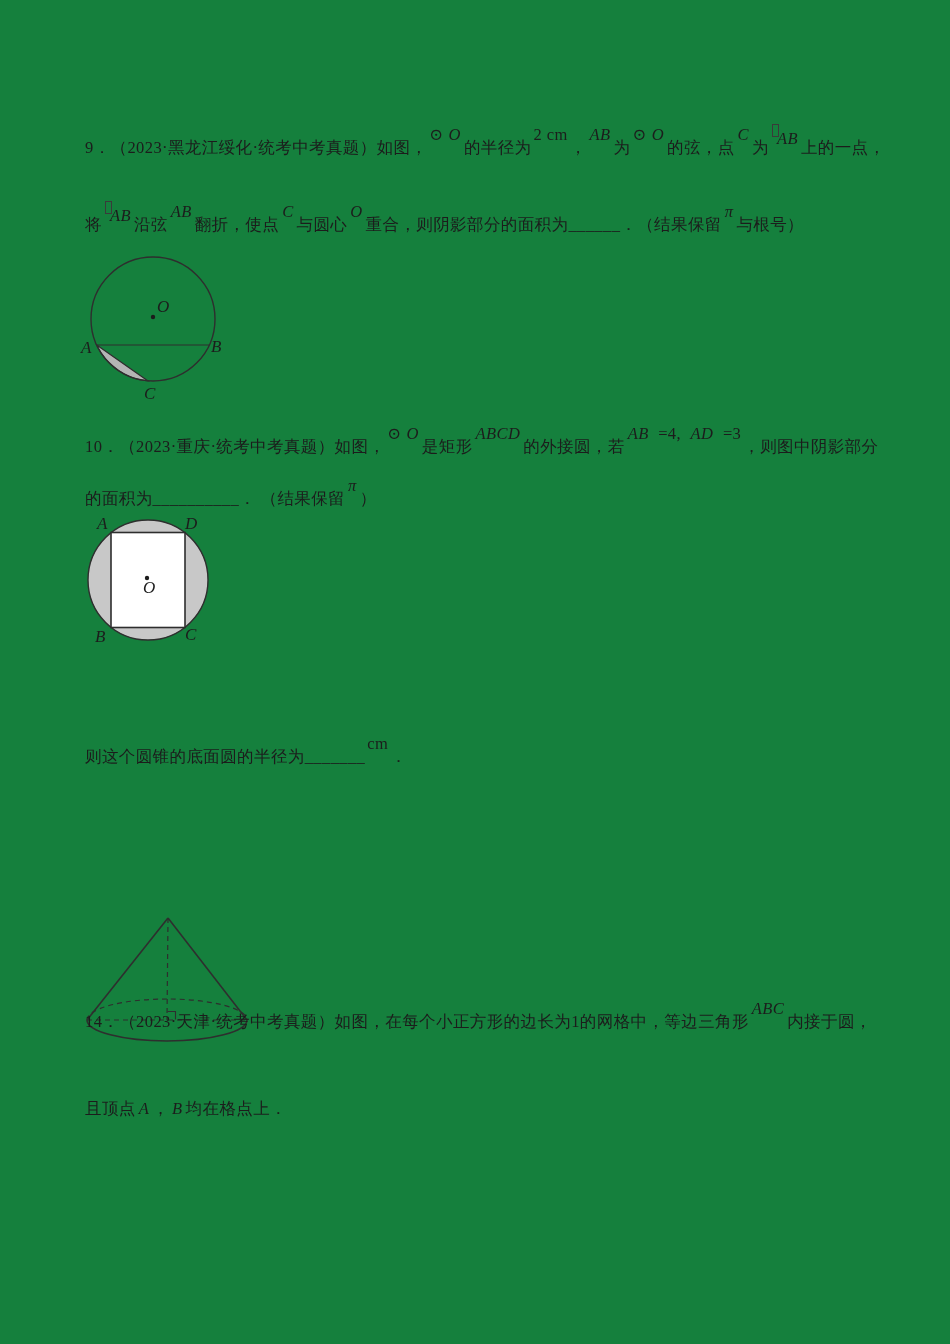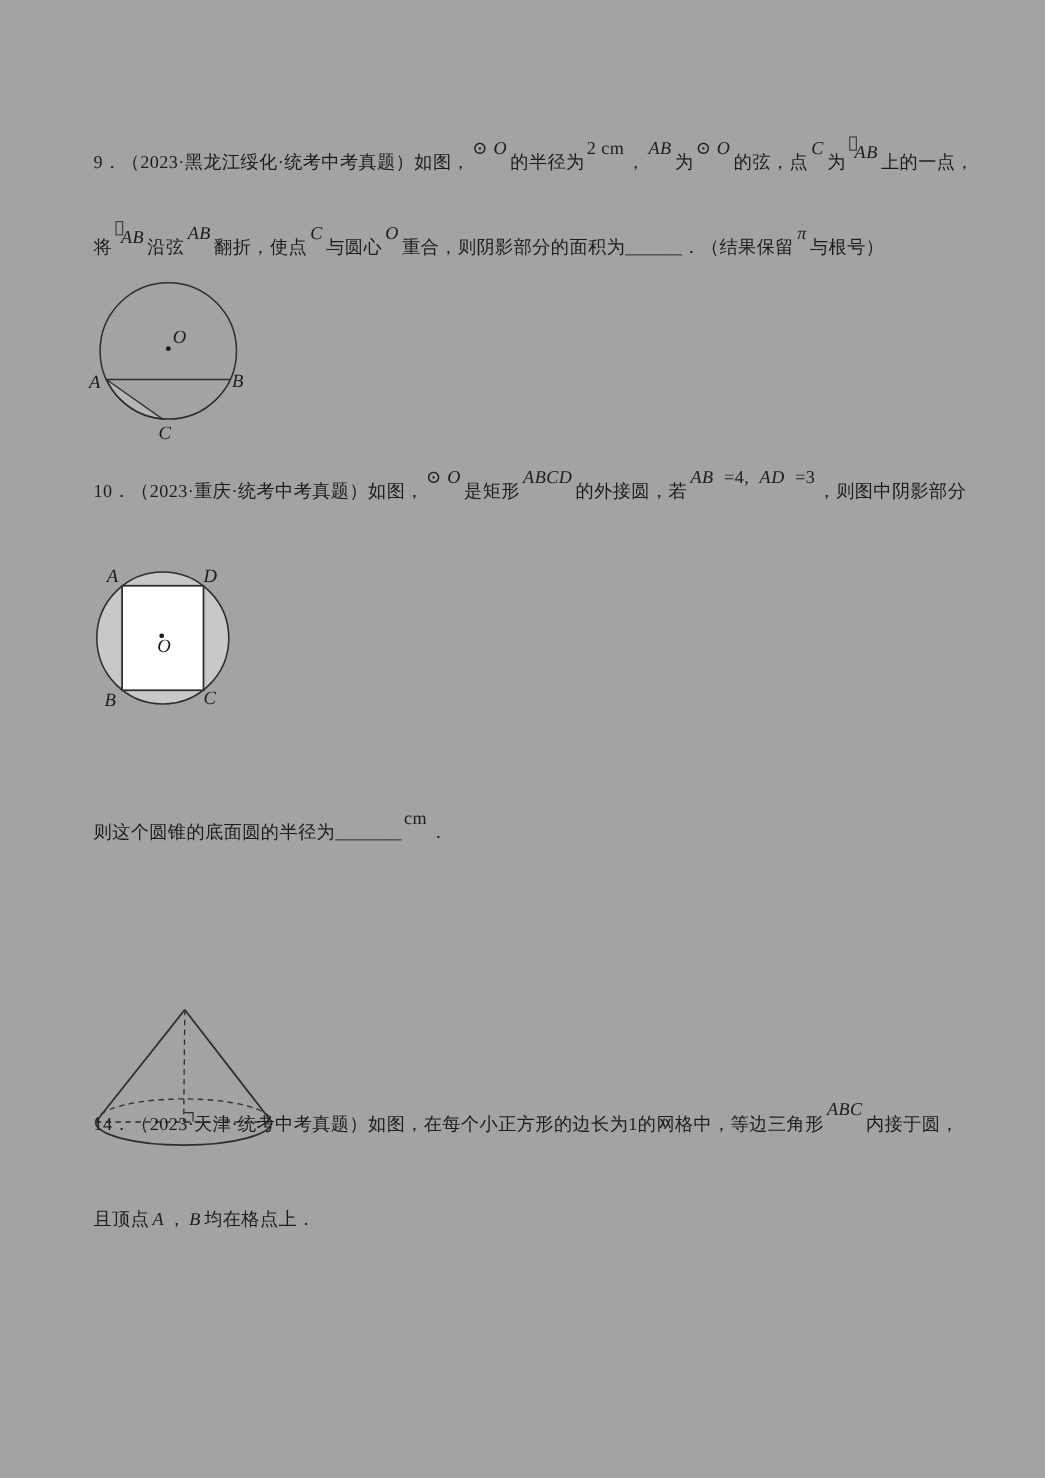--- a/index.html
+++ b/index.html
@@ -1,20 +1,20 @@
 <!DOCTYPE html>
 <html><head>
 <meta charset="utf-8">
 <style>
   * { margin:0; padding:0; box-sizing:border-box; }
   html,body { background:#ffffff; }
   .page {
     position:relative;
     width:950px; height:1344px;
-    background:#a3a3a3;
+    background:#15803d;
     font-family:"Liberation Serif","DejaVu Serif",serif;
     color:#1c1c1c;
     overflow:hidden;
   }
   .line {
     position:absolute;
     left:85px;
     font-size:16.5px;
     line-height:24px;
     white-space:nowrap;
@@ -58,20 +58,21 @@
     <line x1="21.7" y1="97" x2="134.3" y2="97" stroke="#2e2e2e" stroke-width="1.2"></line>
 
     <circle cx="78" cy="69" r="2.2" fill="#1c1c1c"></circle>
     <text x="82" y="64">O</text>
     <text x="6" y="105">A</text>
     <text x="136" y="104">B</text>
     <text x="69" y="151">C</text>
   </svg>
 
   <div class="line" style="top:435px"><span class="seg-t">10．（2023·重庆·统考中考真题）如图，</span><span class="seg-m">⊙</span><span class="seg-mi">O</span><span class="seg-t">是矩形</span><span class="seg-mi">ABCD</span><span class="seg-t">的外接圆，若</span><span class="seg-mi">AB</span><span class="seg-m"> =4, </span><span class="seg-mi">AD</span><span class="seg-m"> =3</span><span class="seg-t">，则图中阴影部分</span></div>
+  <div class="line" style="top:487px"><span class="seg-t">的面积为__________．  （结果保留</span><span class="seg-mi">π</span><span class="seg-t">）</span></div>
 
   <svg class="fig" style="left:80px; top:512px" width="150" height="140" viewBox="0 0 150 140">
 
     <circle cx="68" cy="68" r="60" stroke="#2e2e2e" stroke-width="1.4" fill="#c8c8c8"></circle>
 
     <rect x="31" y="20.5" width="74" height="95" fill="#ffffff" stroke="#2e2e2e" stroke-width="1.6"></rect>
 
     <circle cx="67" cy="66" r="2.2" fill="#1c1c1c"></circle>
     <text x="63" y="81">O</text>
     <text x="17" y="17">A</text>

